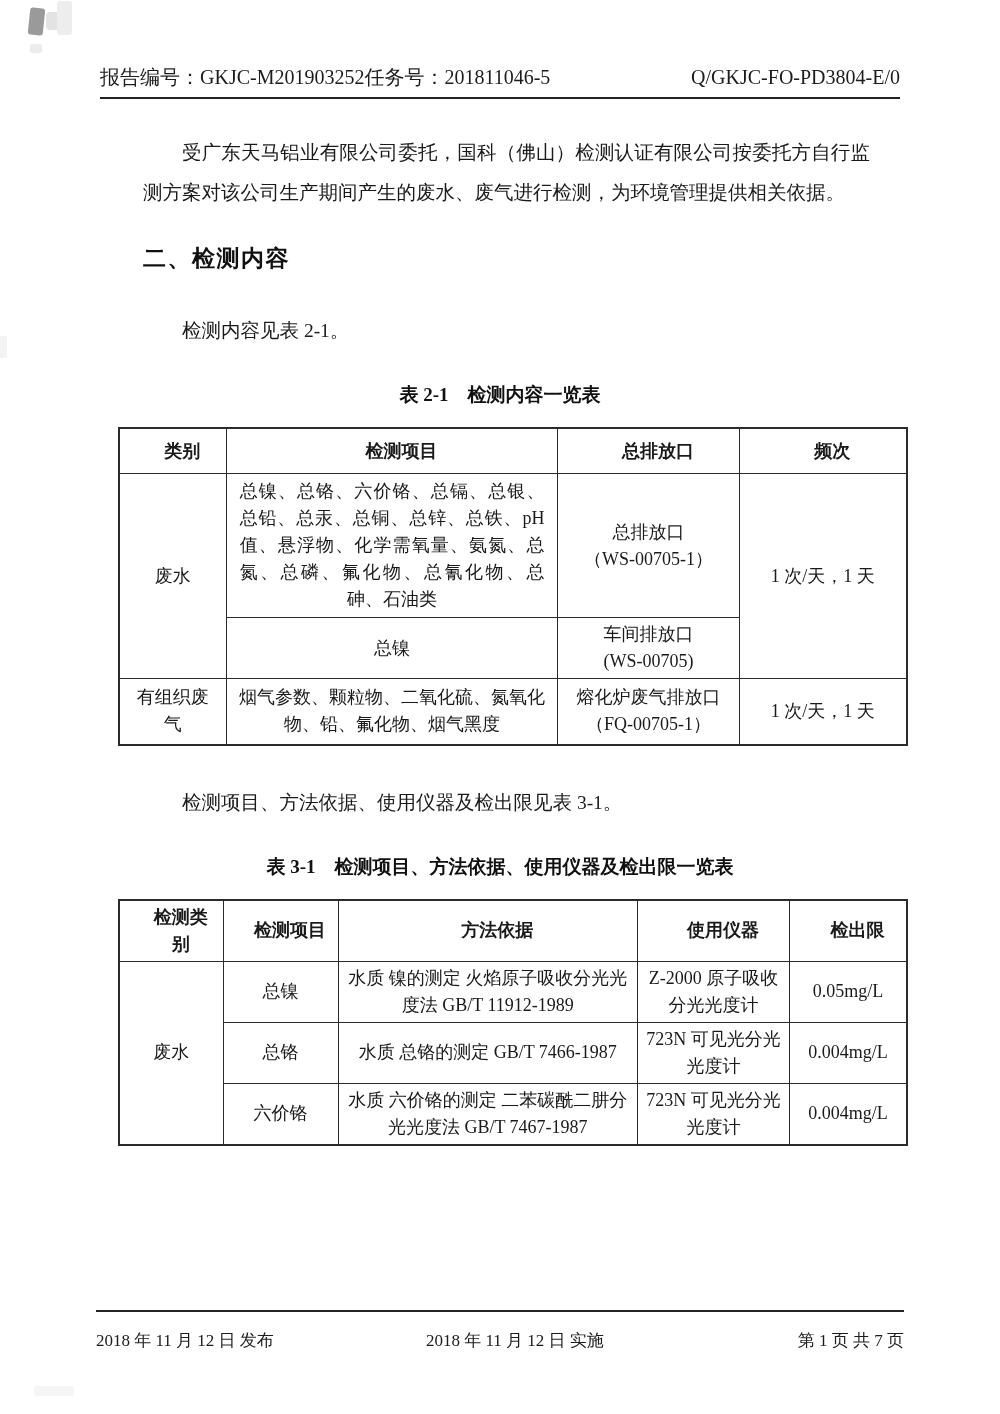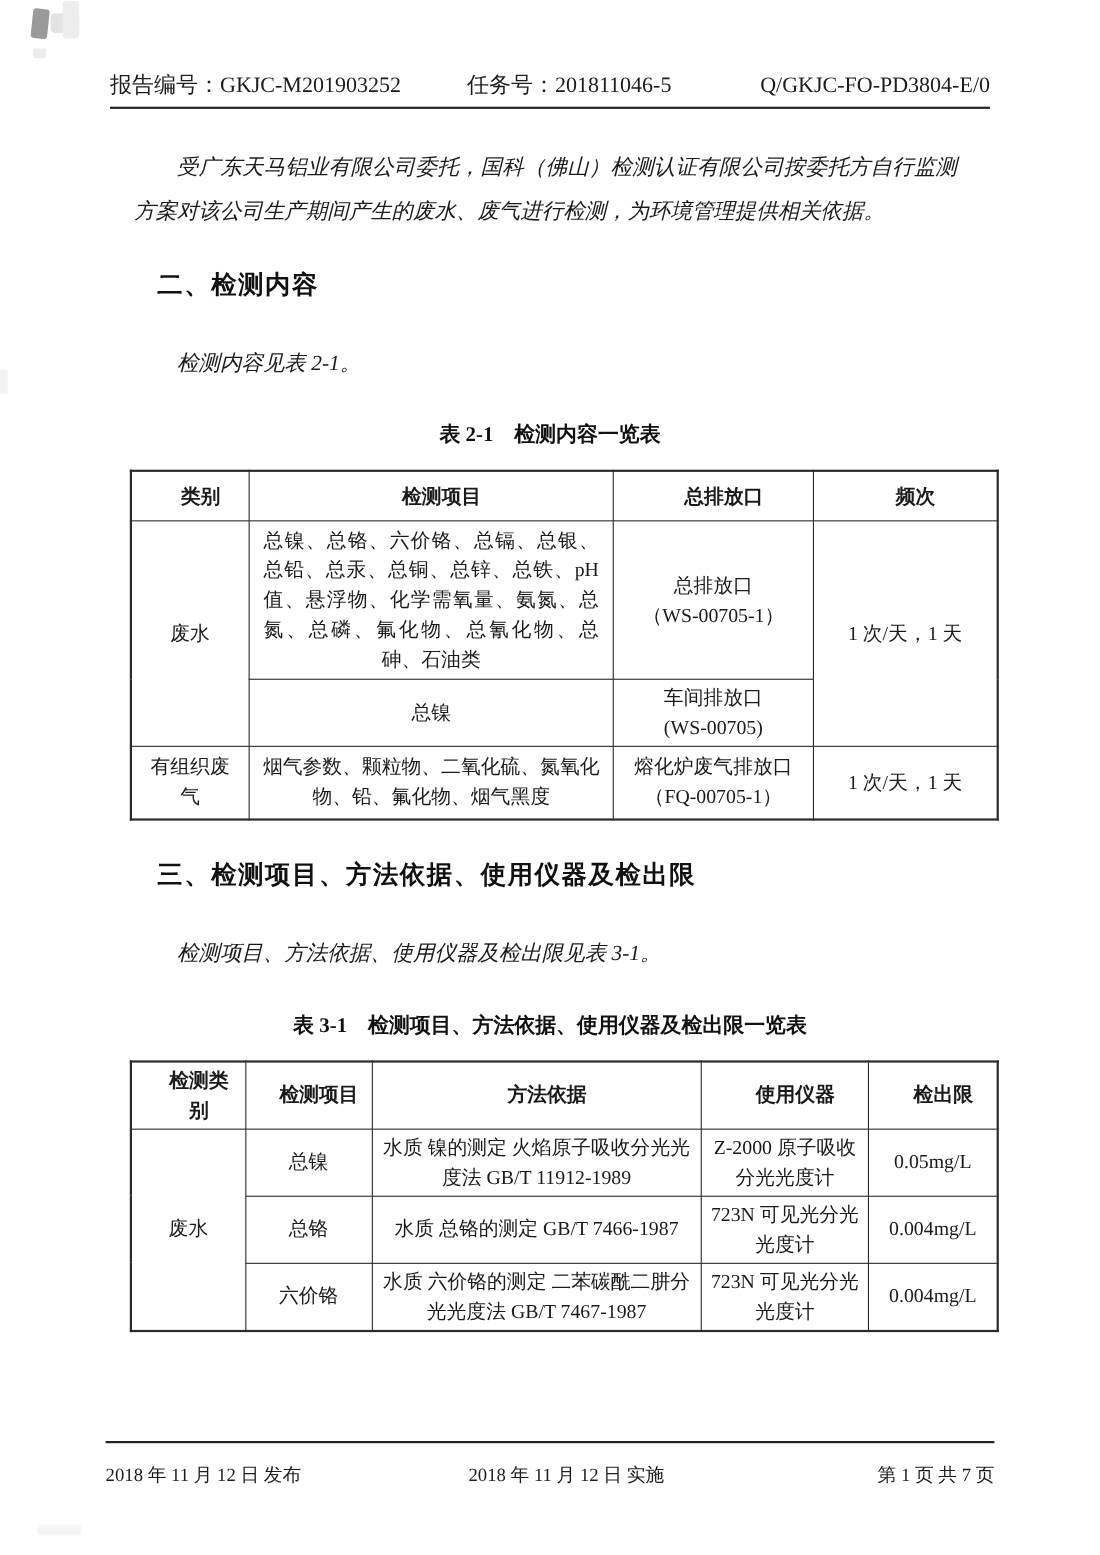--- a/index.html
+++ b/index.html
@@ -19,40 +19,40 @@
   .art-2 { left:46px; top:12px; width:26px; height:18px; background:#e3e3e3; border-radius:4px; }
   .art-3 { left:57px; top:1px;  width:15px; height:34px; background:#ededed; border-radius:3px; }
   .art-4 { left:30px; top:44px; width:12px; height:9px;  background:#ececec; border-radius:2px; }
   .art-5 { left:0px;  top:336px; width:7px; height:22px; background:#f3f3f3; }
   .art-6 { left:34px; top:1386px; width:40px; height:10px; background:#f5f5f5; border-radius:3px; }
 
   
   .doc-header { position:absolute; left:100px; right:100px; top:64px; }
   .doc-header-row { display:flex; align-items:baseline; font-size:20px; white-space:nowrap; }
   .hdr-group { display:flex; align-items:baseline; }
-  .hdr-group.task { margin-left:60px; }
+  .hdr-group.task { }
   .hdr-code { margin-left:auto; }
   .header-rule { border-bottom:2px solid #222; margin-top:6px; }
 
   
   .content { position:absolute; left:100px; top:96px; width:800px; }
 
   .sec-title {
     font-family:"Liberation Sans","DejaVu Sans",sans-serif;
     font-weight:700; font-size:23px; letter-spacing:1.5px;
     color:#111; margin:0 0 0 43px;
   }
   .sec-title.s1 { margin-top:46px; }
   .sec-title.s2 { margin-top:30px; }
   .sec-title.s3 { margin-top:34px; }
 
   .body-para {
     font-size:19.5px; line-height:40px;
     text-align:justify; text-indent:2em;
-    margin:37px 30px 0 22px; color:#1a1a1a;font-style:italic;
+    margin:37px 30px 0 43px; color:#1a1a1a;
   }
   .body-para.single { text-align:left; }
 
   .table-caption {
     font-size:19px; font-weight:700; text-align:center;
     margin:31px 0 0 0; color:#111;
   }
 
   table.doc-table {
     border-collapse:collapse;
@@ -161,21 +161,20 @@
         <td>烟气参数、颗粒物、二氧化硫、氮氧化物、铅、氟化物、烟气黑度</td>
         <td>
           <span class="cell-line">熔化炉废气排放口</span>
           <span class="cell-line">（FQ-00705-1）</span>
         </td>
         <td>1 次/天，1 天</td>
       </tr>
     </tbody>
       </table>
 
-    <h2 class="sec-title s3">三、检测项目、方法依据、使用仪器及检出限</h2>
     <p class="body-para single">检测项目、方法依据、使用仪器及检出限见表 3-1。</p>
     <div class="table-caption">表 3-1　检测项目、方法依据、使用仪器及检出限一览表</div>
 
     <table class="doc-table" id="table31">
       <colgroup>
         <col style="width:13.2%">
           <col style="width:14.6%">
           <col style="width:38.0%">
           <col style="width:19.3%">
           <col style="width:14.9%">

